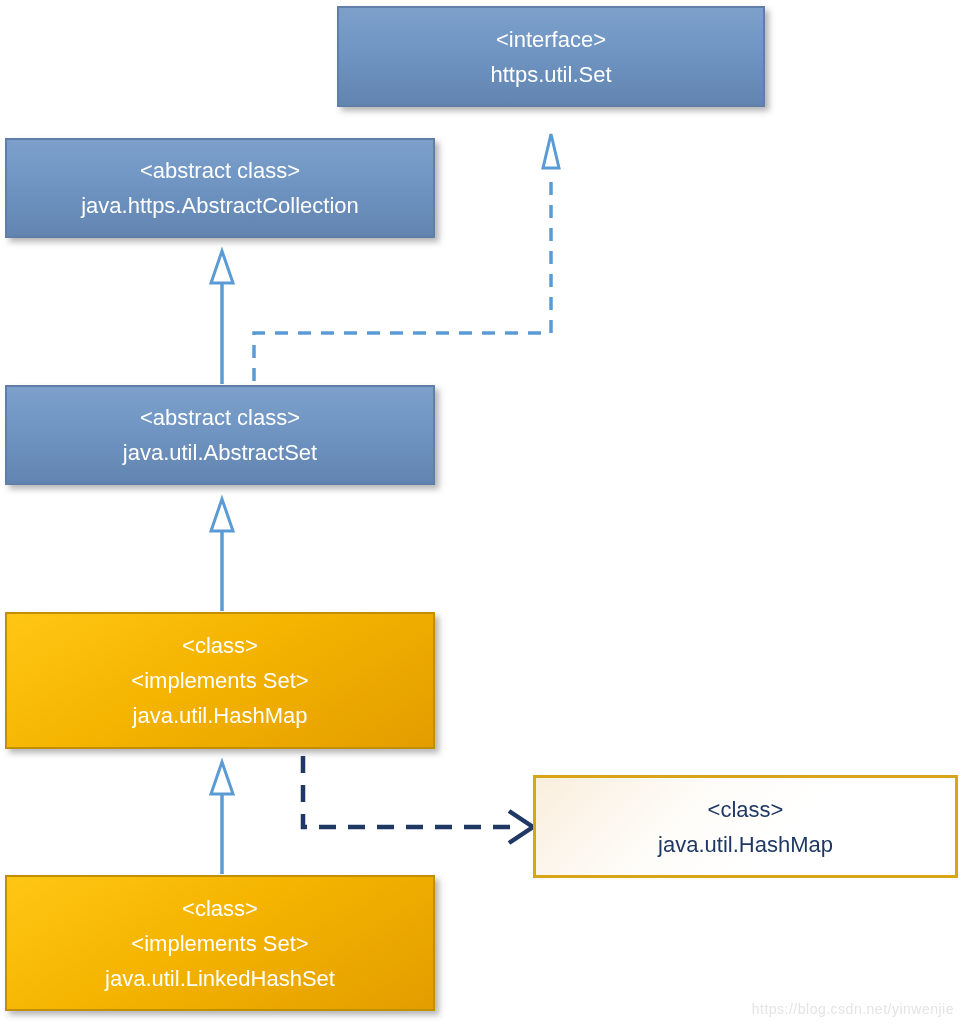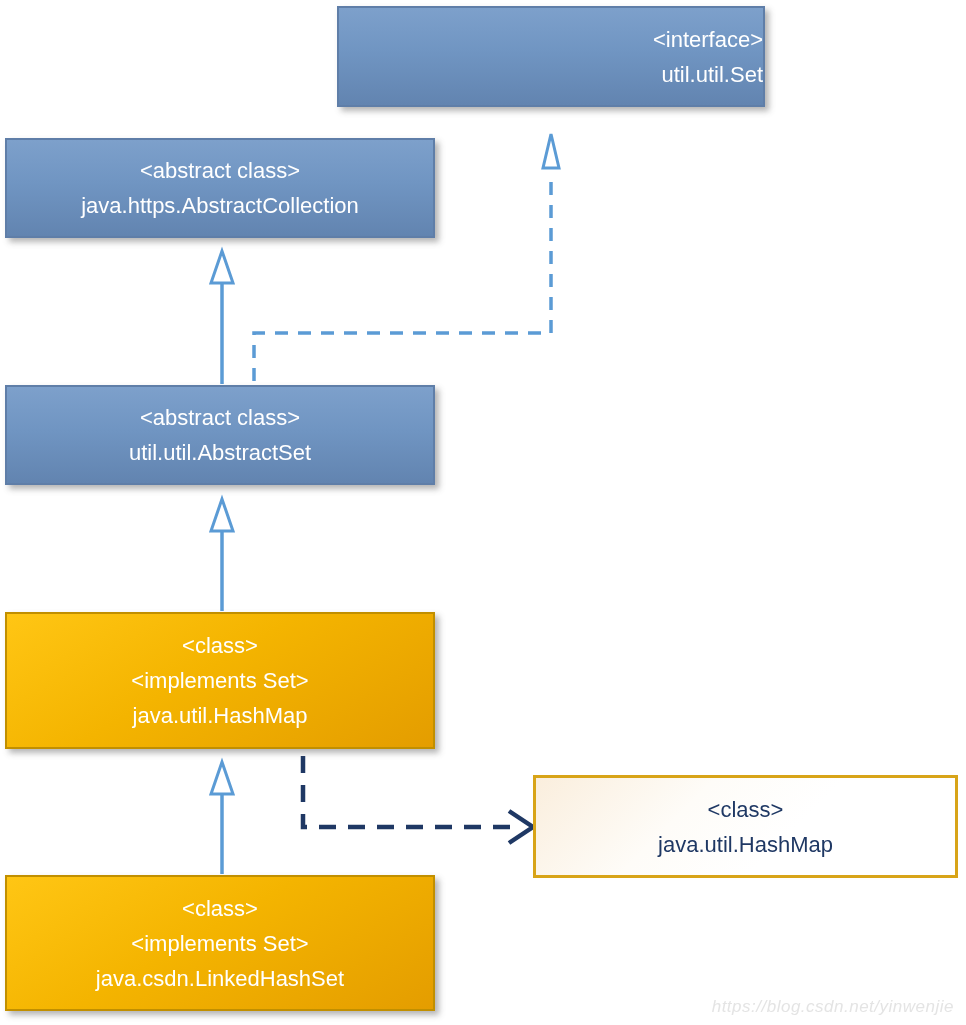--- a/index.html
+++ b/index.html
@@ -25,21 +25,21 @@
     box-shadow:4px 4px 6px rgba(90,90,90,0.45);
   }
   .node.outline-gold{
     color:#1f3864;
     background:linear-gradient(135deg,#faeedd 0%,#fefcf8 35%,#ffffff 60%);
     border:3px solid #d8a418;
   }
   .arrows{position:absolute;left:0;top:0;width:966px;height:1025px;pointer-events:none;}
   .watermark{
     position:absolute;right:12px;bottom:8px;
-    color:#e4e4e4;font-size:17px;letter-spacing:0.5px;font-style:italic;
+    color:#e4e4e4;font-size:14px;letter-spacing:0.5px;
   }
 </style>
 </head>
 <body>
 
 <div class="canvas">
 
   <svg class="arrows" width="966" height="1025" viewBox="0 0 966 1025">
 
     <g>
@@ -61,45 +61,45 @@
       <line x1="222" y1="874" x2="222" y2="791" stroke="#5b9bd5" stroke-width="3.5"></line>
       <polygon points="222,762 211,794 233,794" fill="#ffffff" stroke="#5b9bd5" stroke-width="3"></polygon>
     </g>
 
     <g>
       <path d="M303,756 L303,827 L522,827" fill="none" stroke="#1f3864" stroke-width="4.5" stroke-dasharray="17 12"></path>
       <path d="M509,811 L533,827 L509,843" fill="none" stroke="#1f3864" stroke-width="4.5"></path>
     </g>
   </svg>
 
-  <div class="node blue" style="left:337px;top:6px;width:428px;height:101px;align-items:flex-end;">
+  <div class="node blue" style="left:337px;top:6px;width:428px;height:101px;">
     <div class="line">&lt;interface&gt;</div>
-    <div class="line">util.util.Set</div>
+    <div class="line">https.util.Set</div>
   </div>
 
   <div class="node blue" style="left:5px;top:138px;width:430px;height:100px;">
     <div class="line">&lt;abstract class&gt;</div>
     <div class="line">java.https.AbstractCollection</div>
   </div>
 
   <div class="node blue" style="left:5px;top:385px;width:430px;height:100px;">
     <div class="line">&lt;abstract class&gt;</div>
-    <div class="line">util.util.AbstractSet</div>
+    <div class="line">java.util.AbstractSet</div>
   </div>
 
   <div class="node gold" style="left:5px;top:612px;width:430px;height:137px;">
     <div class="line">&lt;class&gt;</div>
     <div class="line">&lt;implements Set&gt;</div>
     <div class="line">java.util.HashMap</div>
   </div>
 
   <div class="node gold" style="left:5px;top:875px;width:430px;height:136px;">
     <div class="line">&lt;class&gt;</div>
     <div class="line">&lt;implements Set&gt;</div>
-    <div class="line">java.csdn.LinkedHashSet</div>
+    <div class="line">java.util.LinkedHashSet</div>
   </div>
 
   <div class="node outline-gold" style="left:533px;top:775px;width:425px;height:103px;">
     <div class="line">&lt;class&gt;</div>
     <div class="line">java.util.HashMap</div>
   </div>
 
   <div class="watermark">https://blog.csdn.net/yinwenjie</div>
 
 </div>

